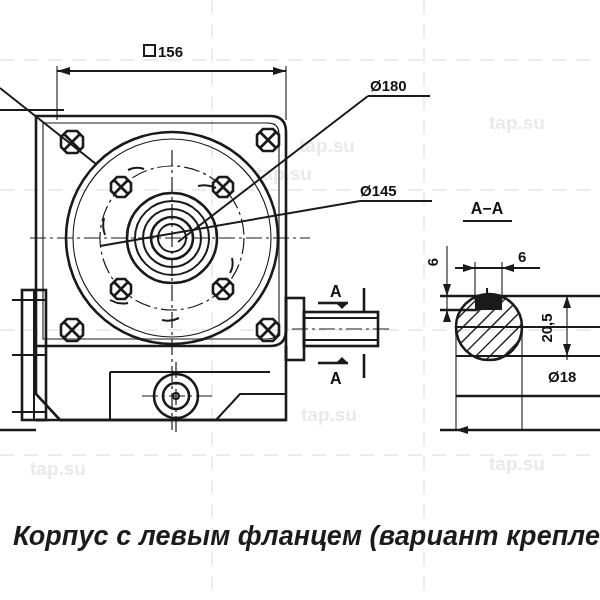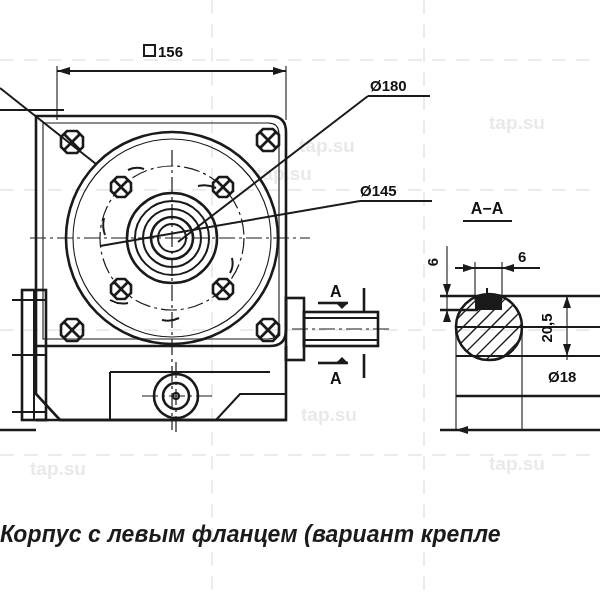--- a/index.html
+++ b/index.html
@@ -29,25 +29,25 @@
     font-family:"Liberation Sans", sans-serif;
     font-size:15px;font-weight:bold;fill:#111;
   }
   .secttxt{
     font-family:"Liberation Sans", sans-serif;
     font-size:16px;font-weight:bold;fill:#111;
   }
   .caption{
     position:absolute;
     left:0;top:521px;width:600px;
-    text-align:left;
+    text-align:right;
     font-family:"Liberation Sans", sans-serif;
     font-style:italic;
     font-weight:bold;
-    font-size:23px;
+    font-size:27px;
     color:#1b1b1b;
     white-space:nowrap;
     letter-spacing:.1px;
   }
 </style>
 </head>
 <body>
 
 <div id="stage">
 <svg width="600" height="600" viewBox="0 0 600 600" xmlns="http://www.w3.org/2000/svg">

